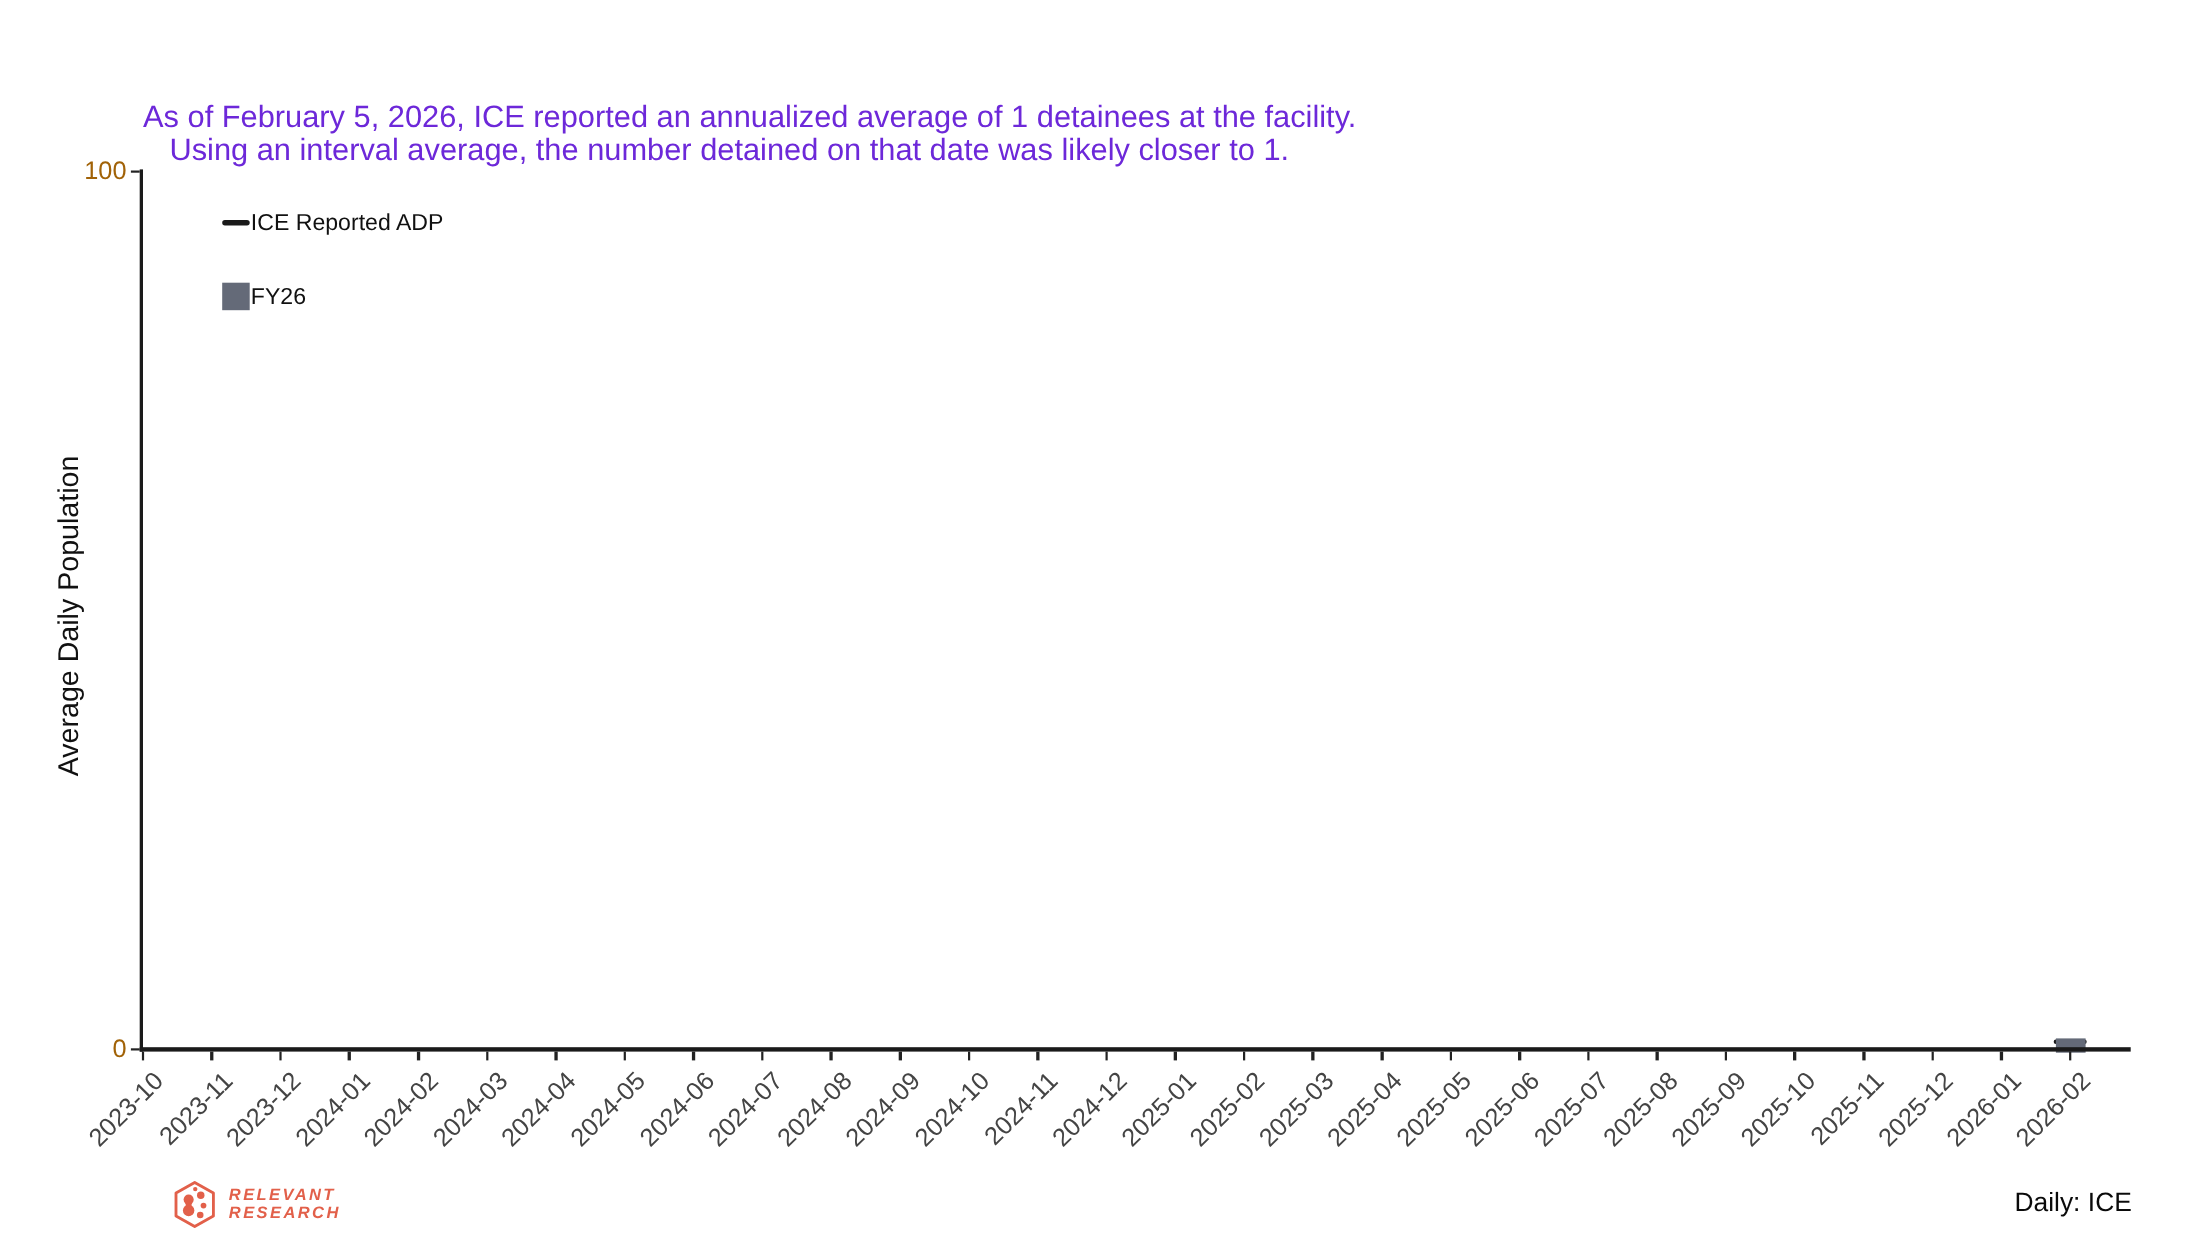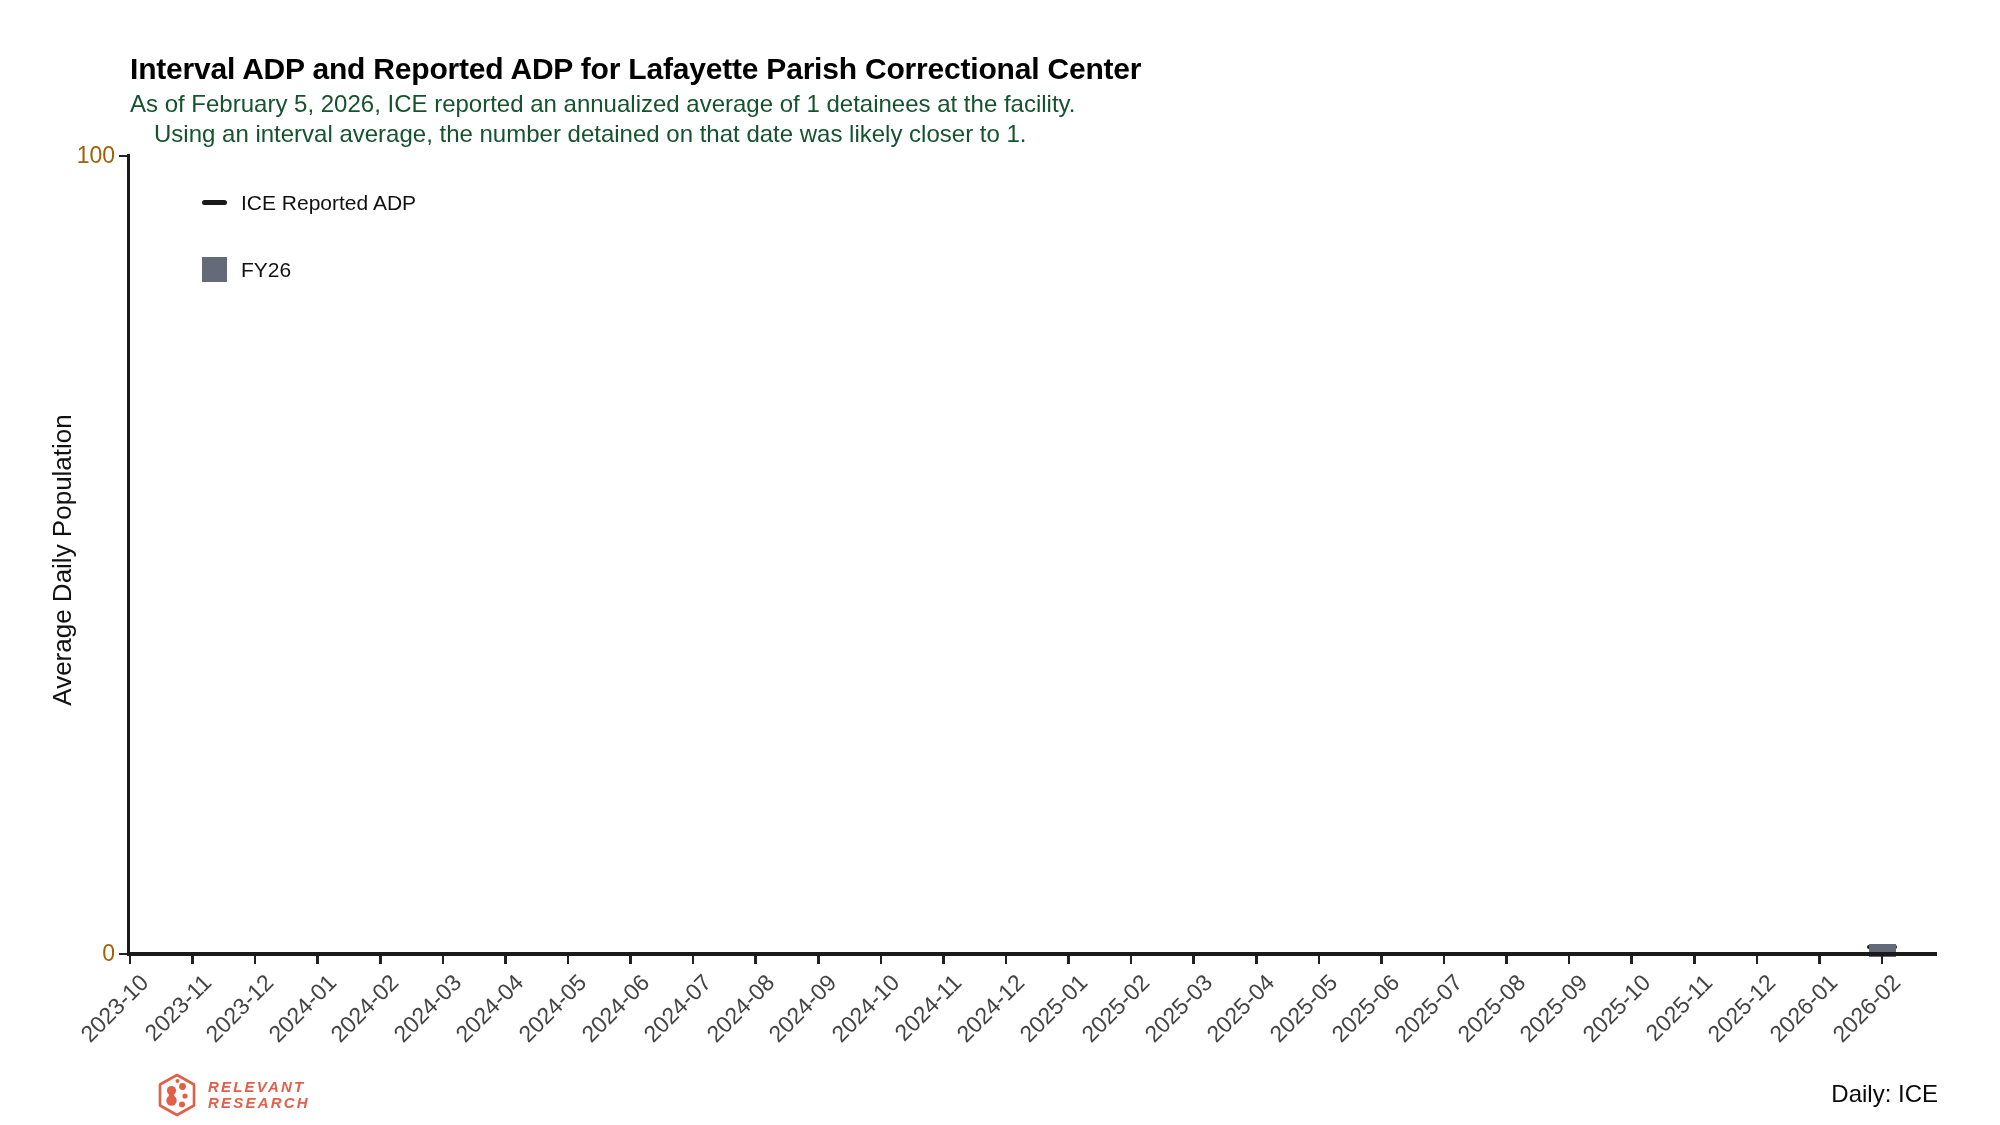--- a/index.html
+++ b/index.html
@@ -5,30 +5,30 @@
   html,body{margin:0;padding:0;background:#ffffff;}
   .stage{
     position:relative;width:2000px;height:1125px;background:#ffffff;overflow:hidden;
     font-family:"Liberation Sans",sans-serif;color:#000;
   }
   .title{
     position:absolute;left:130px;top:52px;
     font-size:30px;font-weight:700;color:#000;letter-spacing:-0.2px;white-space:nowrap;
   }
   .subtitle{
-    position:absolute;left:130px;font-size:24px;color:#14532d;white-space:nowrap;
+    position:absolute;left:130px;font-size:28px;color:#6d28d9;white-space:nowrap;
   }
   .subtitle.s1{top:90px;}
   .subtitle.s2{top:120px;margin-left:24px;}
   .legend{position:absolute;left:202px;top:190px;}
   .legend-row{display:flex;align-items:center;height:25px;}
   .legend-row + .legend-row{margin-top:42px;}
   .legend-dash{display:inline-block;width:25px;height:5px;border-radius:2.5px;background:#1a1a1a;}
   .legend-square{display:inline-block;width:25px;height:25px;background:#646a78;}
-  .legend-label{margin-left:14px;font-size:21px;color:#111;white-space:nowrap;}
+  .legend-label{margin-left:1px;font-size:21px;color:#111;white-space:nowrap;}
   .ylabel{
     position:absolute;left:62px;top:560px;
     transform:translate(-50%,-50%) rotate(-90deg);
     font-size:26px;color:#111;white-space:nowrap;
   }
   .axis-line{position:absolute;background:#1a1a1a;z-index:3;}
   .tick{position:absolute;background:#222;z-index:3;}
   .ytick-label{
     position:absolute;width:70px;text-align:right;
     font-size:23px;color:#a16207;white-space:nowrap;
@@ -45,21 +45,20 @@
   .source{
     position:absolute;right:62px;top:1080px;
     font-size:24px;color:#0a0a0a;white-space:nowrap;
   }
 </style>
 </head>
 <body>
 
 <div class="stage">
 
-  <div class="title">Interval ADP and Reported ADP for Lafayette Parish Correctional Center</div>
   <div class="subtitle s1">As of February 5, 2026, ICE reported an annualized average of 1 detainees at the facility.</div>
   <div class="subtitle s2">Using an interval average, the number detained on that date was likely closer to 1.</div>
 
   <div class="legend">
     <div class="legend-row">
       <span class="legend-dash" id="legend-swatch-0" style="background: rgb(26, 26, 26);"></span>
       <span class="legend-label">ICE Reported ADP</span>
     </div>
     <div class="legend-row">
       <span class="legend-square" id="legend-swatch-1" style="background: rgb(100, 106, 120);"></span>

